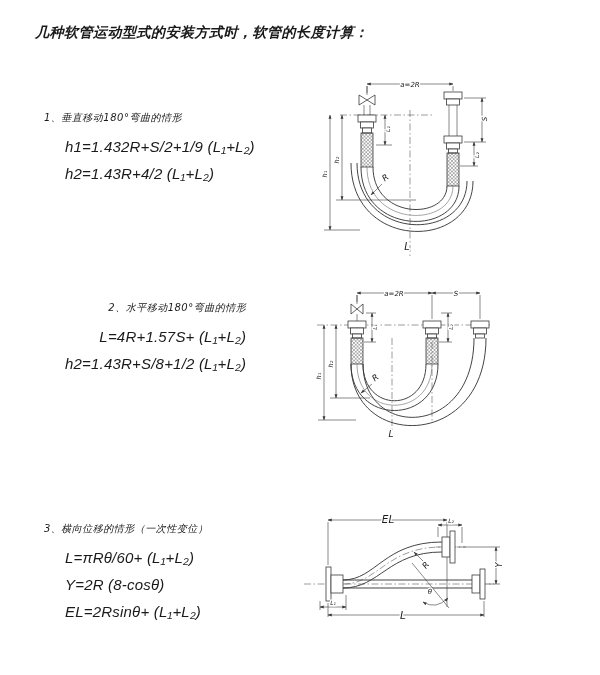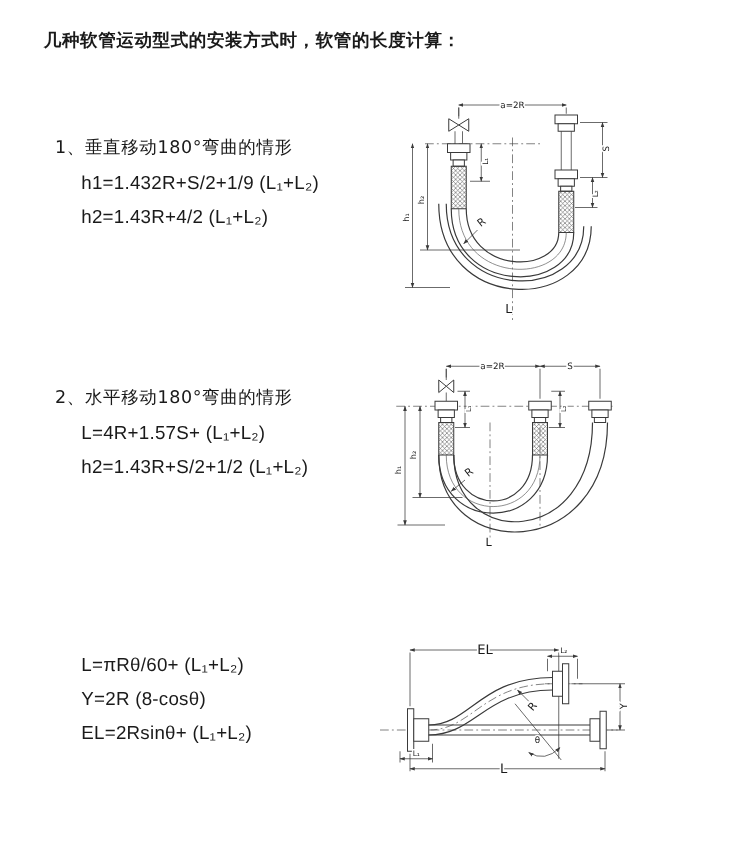--- a/index.html
+++ b/index.html
@@ -1,21 +1,21 @@
 <!DOCTYPE html>
 <html><head>
 <meta charset="utf-8">
 <style>
   html,body{margin:0;padding:0;background:#fff;}
   .page{position:relative;width:600px;height:675px;background:#ffffff;overflow:hidden;
-        font-family:"DejaVu Sans","Liberation Sans",sans-serif;color:#1a1a1a;}
+        font-family:"DejaVu Sans","Liberation Sans",sans-serif;color:#1a1a1a;font-style:italic;}
   .title{position:absolute;left:35px;top:24px;font-size:14px;font-weight:700;letter-spacing:.5px;}
   .section{position:absolute;left:44px;}
-  #sec1{top:108px;} #sec2{top:308px;} #sec3{top:519px;}
-  .heading{font-size:14px;font-weight:500;line-height:20px;margin:0 0 5px 0;letter-spacing:.5px;}
+  #sec1{top:108px;} #sec2{top:298px;text-align:right;} #sec3{top:519px;}
+  .heading{font-size:10px;font-weight:500;line-height:20px;margin:0 0 5px 0;letter-spacing:.5px;}
   .formula{font-family:"Liberation Sans","DejaVu Sans",sans-serif;font-size:15px;
            margin:0;padding-left:21px;line-height:27px;letter-spacing:.2px;}
   svg.dia{position:absolute;}
   #dia1{left:312px;top:70px;} #dia2{left:312px;top:280px;} #dia3{left:296px;top:503px;}
   .thin{stroke:#3a3a3a;stroke-width:.6;fill:none;}
   .wall{stroke:#3a3a3a;stroke-width:.95;fill:none;}
   .mid{stroke:#6a6a6a;stroke-width:.6;fill:none;}
   .cl{stroke:#4a4a4a;stroke-width:.55;fill:none;stroke-dasharray:7 2.5 1.5 2.5;}
   .fl{fill:#fff;stroke:#3a3a3a;stroke-width:.8;}
   .brd{stroke:#3a3a3a;stroke-width:.8;}
@@ -31,24 +31,25 @@
 
   <div class="section" id="sec1">
     <p class="heading">1、垂直移动180°弯曲的情形</p>
     <p class="formula">h1=1.432R+S/2+1/9 (L₁+L₂)</p>
     <p class="formula">h2=1.43R+4/2 (L₁+L₂)</p>
   </div>
 
   <div class="section" id="sec2">
     <p class="heading">2、水平移动180°弯曲的情形</p>
     <p class="formula">L=4R+1.57S+ (L₁+L₂)</p>
-    <p class="formula">h2=1.43R+S/2+1/2 (L₁+L₂)</p>
+    <p class="formula">h2=1.43R+S/8+1/2 (L₁+L₂)</p>
   </div>
 
   <div class="section" id="sec3">
+    <p class="heading">3、横向位移的情形（一次性变位）</p>
     <p class="formula">L=πRθ/60+ (L₁+L₂)</p>
     <p class="formula">Y=2R (8-cosθ)</p>
     <p class="formula">EL=2Rsinθ+ (L₁+L₂)</p>
   </div>
 
   <svg id="dia1" class="dia" width="284" height="192" viewBox="0 0 284 192">
     <defs>
       <marker id="ar1" viewBox="0 0 10 10" refX="9" refY="5" markerWidth="7" markerHeight="7" orient="auto-start-reverse">
         <path d="M0,1.5 L10,5 L0,8.5 z" fill="#3a3a3a"></path>
       </marker>

